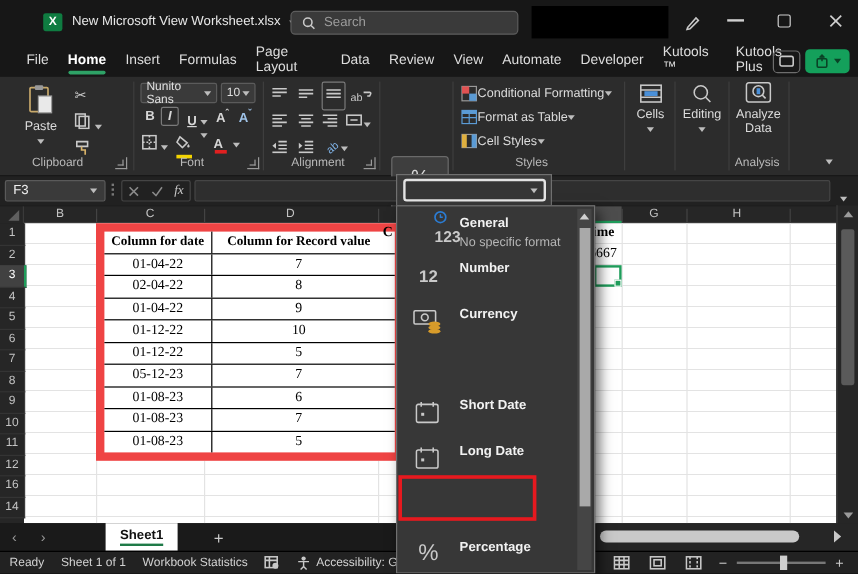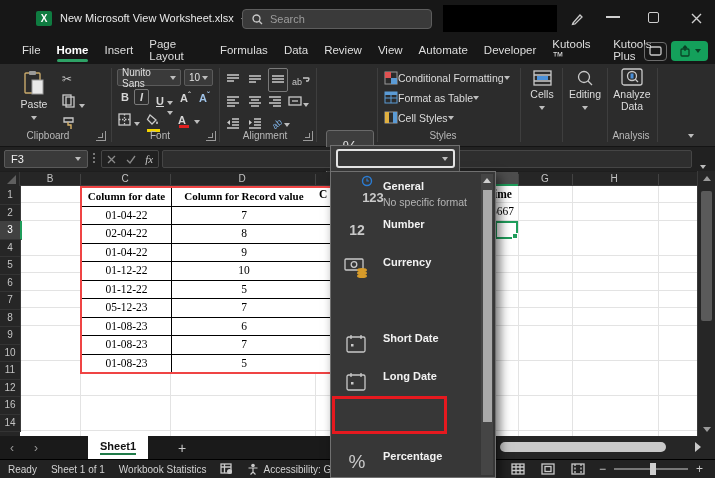--- a/index.html
+++ b/index.html
@@ -45,21 +45,21 @@
   .collbl{position:absolute;top:1px;color:#c3c3c3;font-size:10px;transform:translateX(-50%);}
   .colsep{position:absolute;top:2px;width:1px;height:11px;background:#434343;}
   .corner{left:0;top:172px;width:20px;height:14px;background:#262626;border-right:1px solid #3a3a3a;}
   .corner::after{content:"";position:absolute;right:3px;bottom:2px;width:0;height:0;border-left:9px solid transparent;border-bottom:9px solid #5f5f5f;}
   .rowhdrs{left:0;top:186px;width:20px;height:250px;background:#262626;}
   .rownum{position:absolute;left:0;width:20px;height:17.5px;color:#c3c3c3;font-size:10px;text-align:center;line-height:17px;border-bottom:1px solid #343434;border-right:1px solid #3a3a3a;}
   .rownum.sel{background:#414141;color:#fff;border-right:2px solid #1f9d5b;}
   .sheet{left:20px;top:186px;width:677px;height:250px;
          background:repeating-linear-gradient(to bottom,#ffffff 0px,#ffffff 16.5px,#e3e3e3 16.5px,#e3e3e3 17.5px);}
   .vgrid{position:absolute;top:0;bottom:0;width:1px;background:#e3e3e3;}
-  .xtable{left:80px;top:186px;width:256px;border:2px solid #ef4444;background:#fff;font-family:"Liberation Serif",serif;}
+  .xtable{left:80px;top:186px;width:256px;border:7px solid #ef4444;background:#fff;font-family:"Liberation Serif",serif;}
   .xrow{display:flex;height:17.5px;border-bottom:1px solid #000;}
   .xrow:last-child{border-bottom:none;}
   .xc{width:90px;border-right:1px solid #000;text-align:center;font-size:11.5px;color:#000;line-height:16.5px;box-sizing:border-box;}
   .xd{width:144px;text-align:center;font-size:11.5px;color:#000;line-height:16.5px;}
   .xhead{font-weight:bold;font-size:11px;}
   .frag{position:absolute;font-family:"Liberation Serif",serif;color:#000;font-size:11.5px;overflow:hidden;}
   .fsel{left:495px;top:221px;width:23px;height:18px;border:2px solid #1f9d5b;}
   .fsel::after{content:"";position:absolute;right:-2px;bottom:-2px;width:4px;height:4px;background:#1f9d5b;border:1px solid #fff;}
   .fhdr{left:496px;top:172px;width:22px;height:14px;background:#4d4d4d;border-bottom:2px solid #1f9d5b;}
   
@@ -122,22 +122,22 @@
       <svg width="13" height="13">
           <path d="M2 2 L11 11 M11 2 L2 11" stroke="#cfcfcf" stroke-width="1.4"></path>
         </svg>
     </div>
   </div>
 
   <div class="ab tabrow">
     <span class="rtab">File</span>
     <span class="rtab active">Home</span>
     <span class="rtab">Insert</span>
+    <span class="rtab">Formulas</span>
     <span class="rtab">Page Layout</span>
-    <span class="rtab">Formulas</span>
     <span class="rtab">Data</span>
     <span class="rtab">Review</span>
     <span class="rtab">View</span>
     <span class="rtab">Automate</span>
     <span class="rtab">Developer</span>
     <span class="rtab">Kutools ™</span>
     <span class="rtab">Kutools Plus</span>
     <span class="rtab">Help</span>
   </div>
   <div class="ab cmtbtn">

